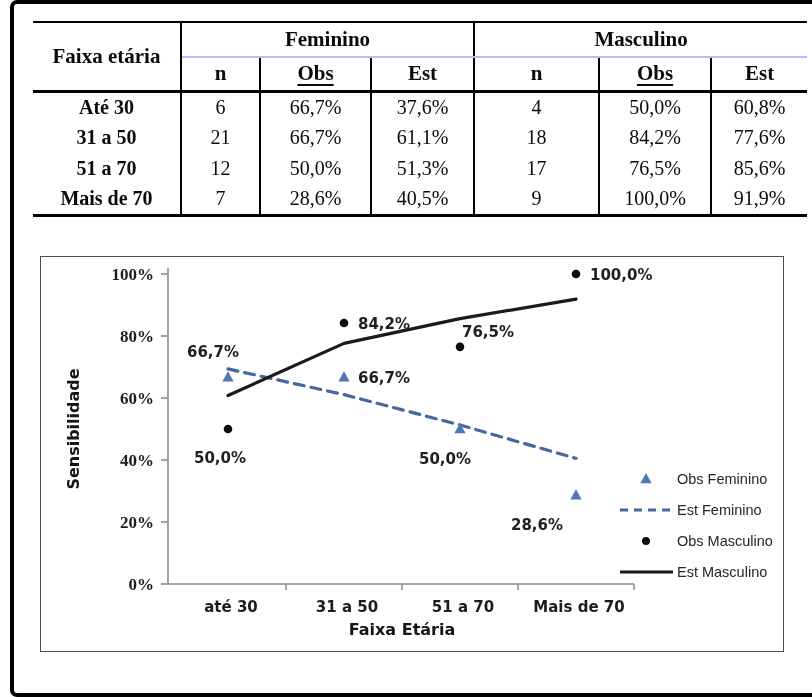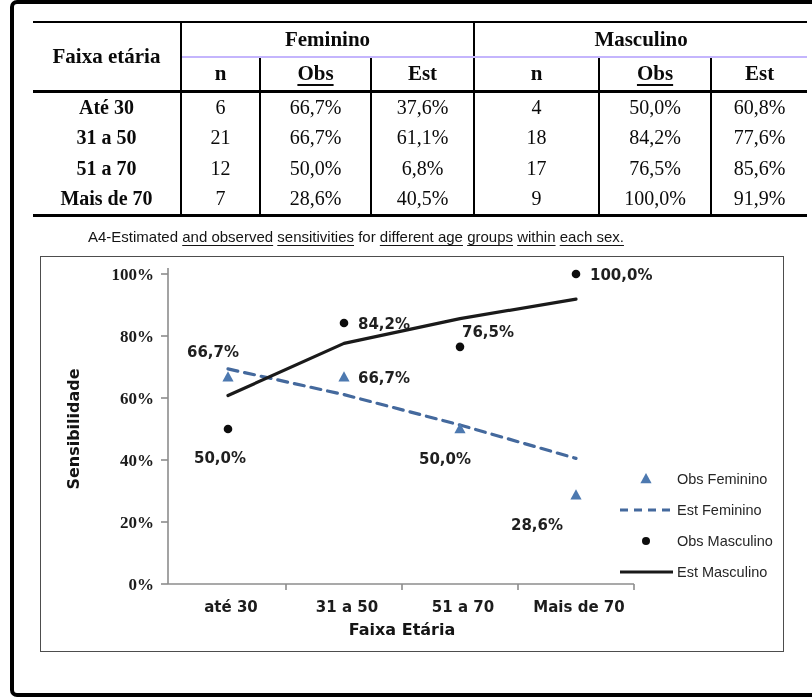--- a/index.html
+++ b/index.html
@@ -98,39 +98,38 @@
             <td class="vline">66,7%</td>
             <td class="vline">61,1%</td>
             <td class="vline">18</td>
             <td class="vline">84,2%</td>
             <td>77,6%</td>
           </tr>
           <tr>
             <th class="vline">51 a 70</th>
             <td class="vline">12</td>
             <td class="vline">50,0%</td>
-            <td class="vline">6,8%</td>
+            <td class="vline">51,3%</td>
             <td class="vline">17</td>
             <td class="vline">76,5%</td>
             <td>85,6%</td>
           </tr>
           <tr>
             <th class="vline">Mais de 70</th>
             <td class="vline">7</td>
             <td class="vline">28,6%</td>
             <td class="vline">40,5%</td>
             <td class="vline">9</td>
             <td class="vline">100,0%</td>
             <td>91,9%</td>
           </tr>
         </tbody>
     </table>
   </div>
 
-  <div class="caption" id="caption-a4"><span>A4-Estimated </span><span class="wavy">and observed</span><span> </span><span class="wavy">sensitivities</span><span> for </span><span class="wavy">different age</span><span> </span><span class="wavy">groups</span><span> </span><span class="wavy">within</span><span> </span><span class="wavy">each sex.</span></div>
 
   <div class="chart-box">
     <svg id="chart-svg" width="742" height="392" viewBox="0 0 742 392">
         <line x1="127" y1="11" x2="127" y2="327" stroke="#8c8c8c" stroke-width="1.6"></line>
         <line x1="127" y1="327" x2="593" y2="327" stroke="#8c8c8c" stroke-width="1.6"></line>
         <line x1="120" y1="327" x2="127" y2="327" stroke="#8c8c8c" stroke-width="1.6"></line>
         <text x="113" y="333" text-anchor="end" class="c-ytick">0%</text>
         <line x1="120" y1="265" x2="127" y2="265" stroke="#8c8c8c" stroke-width="1.6"></line>
         <text x="113" y="271" text-anchor="end" class="c-ytick">20%</text>
         <line x1="120" y1="203" x2="127" y2="203" stroke="#8c8c8c" stroke-width="1.6"></line>

